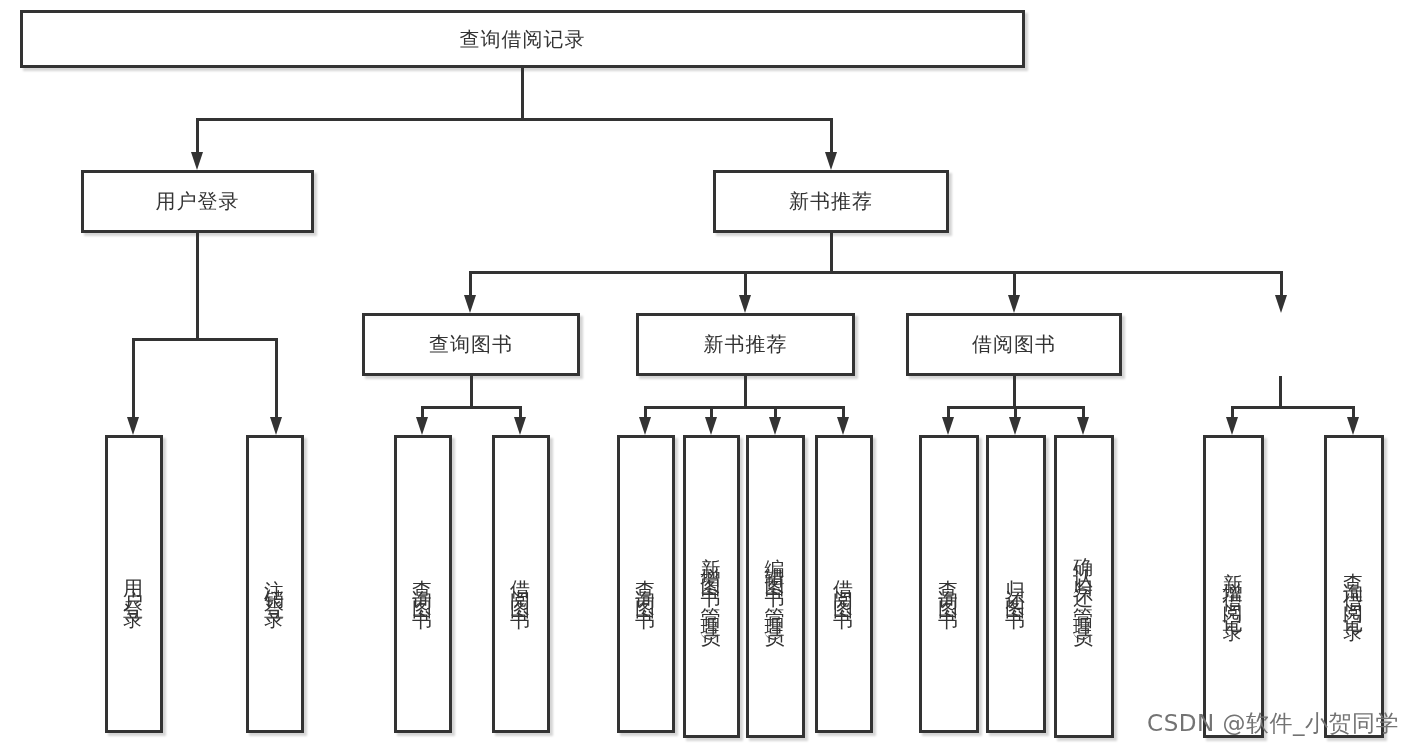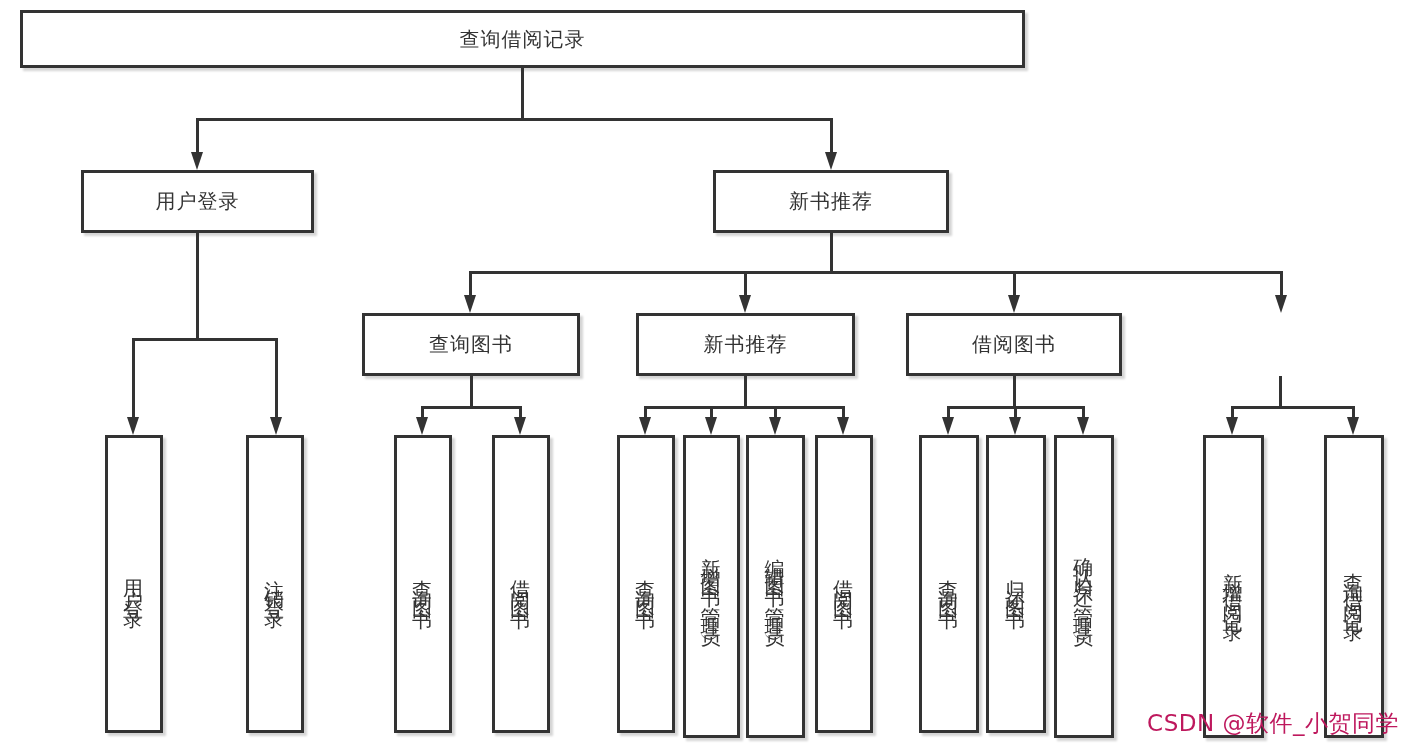--- a/index.html
+++ b/index.html
@@ -41,21 +41,21 @@
     position:absolute;
     width:0; height:0;
     border-left:6px solid transparent;
     border-right:6px solid transparent;
     border-top:18px solid #333333;
   }
   .watermark {
     position:absolute;
     right:6px; top:708px;
     font-size:23px;
-    color:#be185d;
+    color:#737373;
     letter-spacing:0.5px;
     z-index:10;
     white-space:nowrap;
   }
 </style>
 </head>
 <body>
 
 <div class="stage">
 

